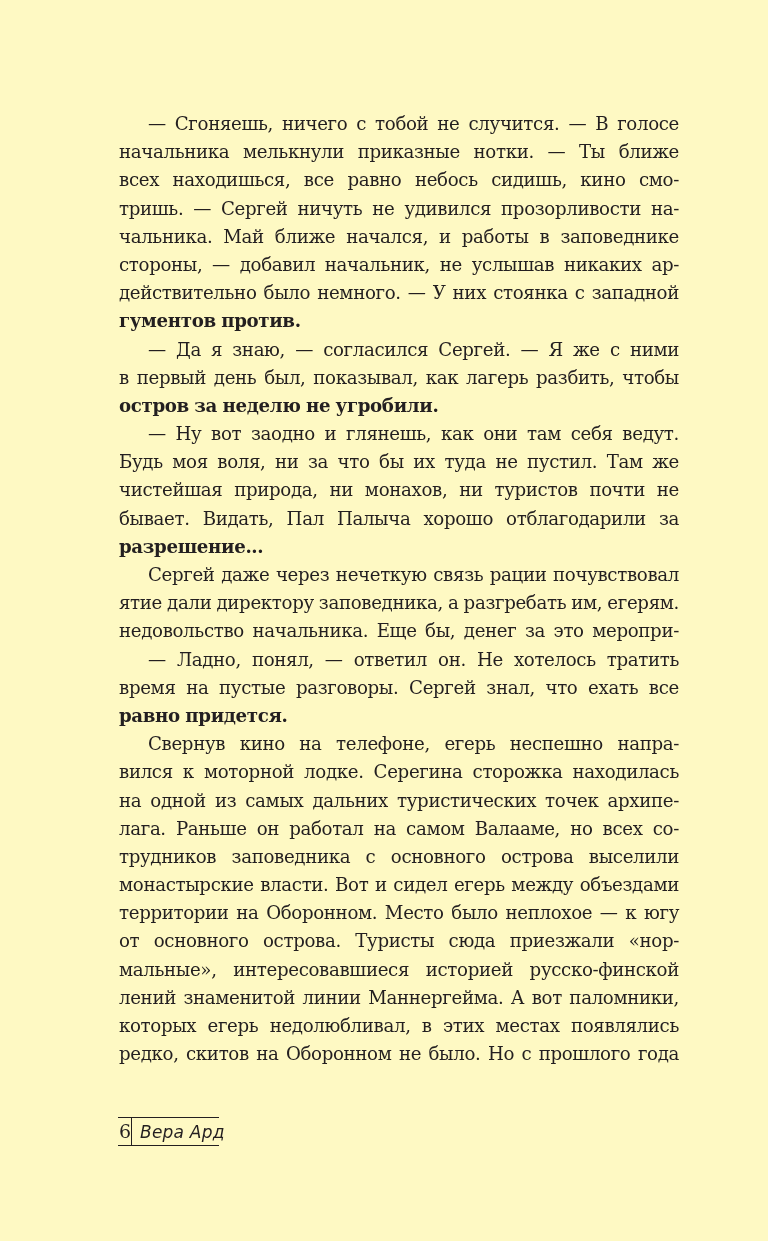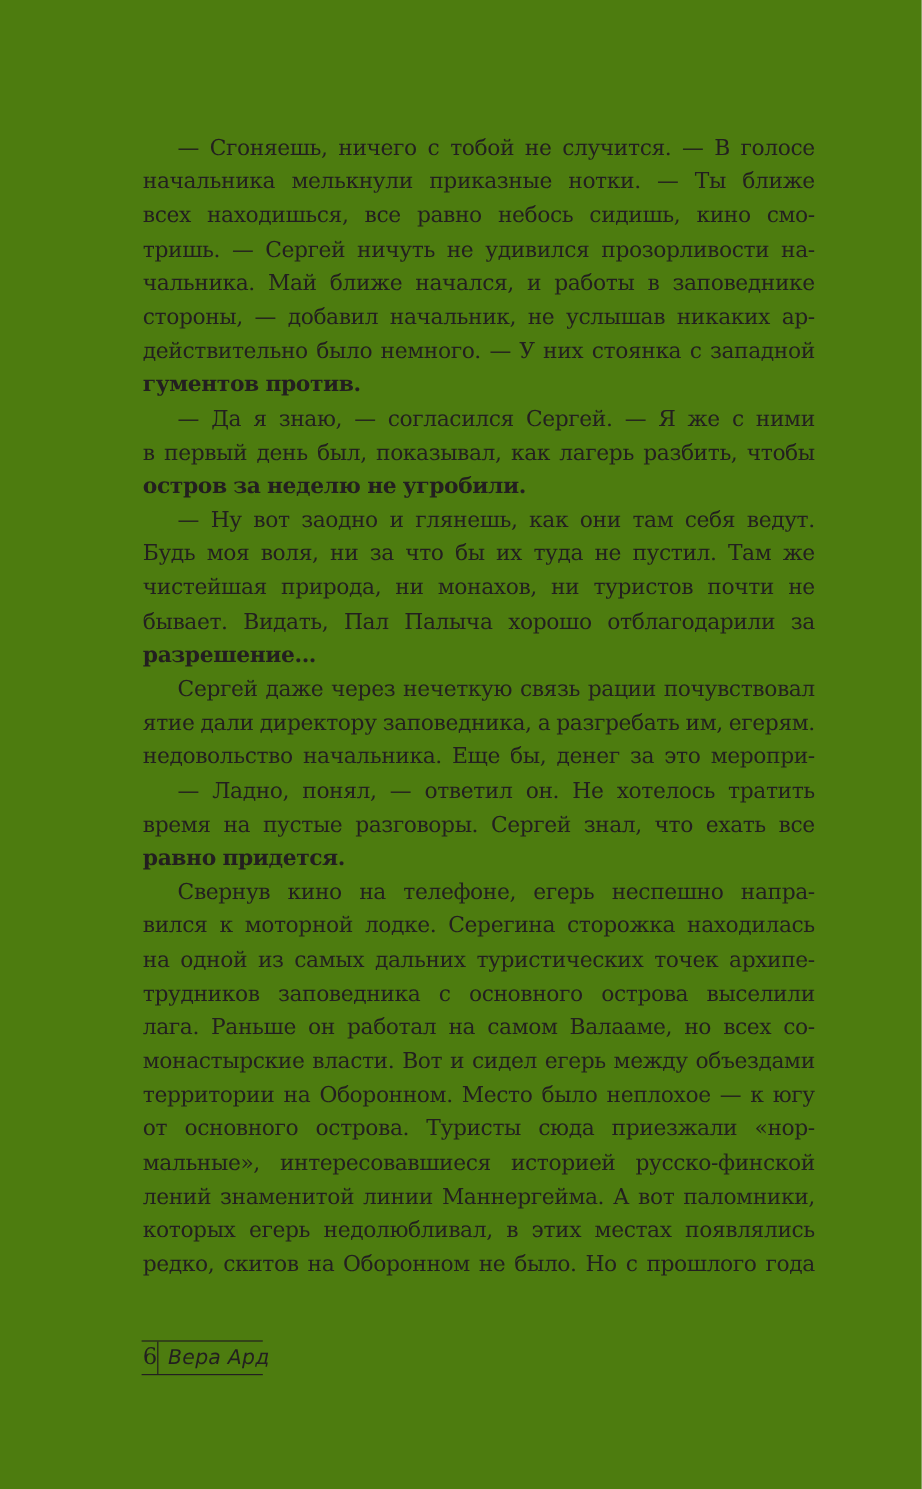--- a/index.html
+++ b/index.html
@@ -11,21 +11,21 @@
     width: 768px;
     height: 1241px;
     position: relative;
     overflow: hidden;
   }
   .page {
     position: absolute;
     left: 0; top: 0;
     width: 768px;
     height: 1241px;
-    background: #4d7c0f;
+    background: #fef9c3;
   }
   .text-block {
     position: absolute;
     left: 119px;
     top: 110px;
     width: 560px;
     font-family: "DejaVu Serif", "Liberation Serif", serif;
     font-size: 18.2px;
     line-height: 28.2px;
     color: #231f20;
@@ -118,22 +118,22 @@
     <div>
       <span class="line indent">— Ладно, понял, — ответил он. Не хотелось тратить</span>
       <span class="line">время на пустые разговоры. Сергей знал, что ехать все</span>
       <span class="line last">равно придется.</span>
     </div>
 
     <div>
       <span class="line indent">Свернув кино на телефоне, егерь неспешно напра-</span>
       <span class="line">вился к моторной лодке. Серегина сторожка находилась</span>
       <span class="line">на одной из самых дальних туристических точек архипе-</span>
+      <span class="line">лага. Раньше он работал на самом Валааме, но всех со-</span>
       <span class="line">трудников заповедника с основного острова выселили</span>
-      <span class="line">лага. Раньше он работал на самом Валааме, но всех со-</span>
       <span class="line">монастырские власти. Вот и сидел егерь между объездами</span>
       <span class="line">территории на Оборонном. Место было неплохое — к югу</span>
       <span class="line">от основного острова. Туристы сюда приезжали «нор-</span>
       <span class="line">мальные», интересовавшиеся историей русско-финской</span>
       <span class="line">лений знаменитой линии Маннергейма. А вот паломники,</span>
       <span class="line">которых егерь недолюбливал, в этих местах появлялись</span>
       <span class="line">редко, скитов на Оборонном не было. Но с прошлого года</span>
     </div>
 
   </div>

